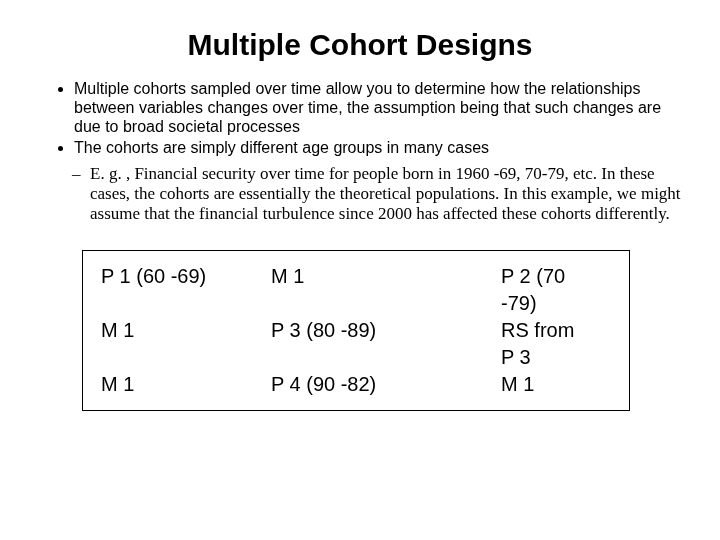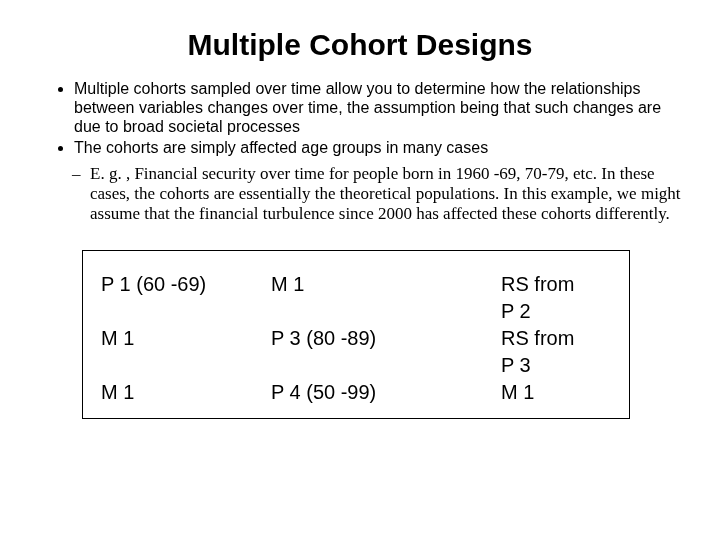--- a/index.html
+++ b/index.html
@@ -46,57 +46,57 @@
   }
   ul.level2 > li::before {
     content: "–";
     position: absolute;
     left: -18px;
   }
   .table-wrap {
     margin: 26px 0 0 44px;
     width: 548px;
     border: 1px solid #000;
-    padding: 20px 18px 12px 18px;
+    padding: 12px 18px 12px 18px;
     box-sizing: border-box;
   }
   .table-grid {
     display: grid;
     grid-template-columns: 160px 220px 80px;
     column-gap: 10px;
     font-size: 20px;
     line-height: 1.35;
   }
 </style>
 </head>
 <body>
 
 <div class="slide">
 
   <h1 class="title">Multiple Cohort Designs</h1>
 
   <ul class="level1">
     <li>Multiple cohorts sampled over time allow you to determine how the relationships between variables changes over time, the assumption being that such changes are due to broad societal processes</li>
-    <li>The cohorts are simply affected age groups in many cases</li>
+    <li>The cohorts are simply different age groups in many cases</li>
   </ul>
 
   <ul class="level2">
     <li>E. g. , Financial security over time for people born in 1960 -69, 70-79, etc. In these cases, the cohorts are essentially the theoretical populations. In this example, we might assume that the financial turbulence since 2000 has affected these cohorts differently.</li>
   </ul>
 
   <div class="table-wrap">
     <div class="table-grid">
       <div>P 1 (60 -69)</div>
       <div>M 1</div>
 
-      <div>RS from P 2</div>
+      <div>P 2 (70 -79)</div>
       <div>M 1</div>
 
       <div>P 3 (80 -89)</div>
       <div>RS from P 3</div>
       <div>M 1</div>
 
-      <div>P 4 (50 -99)</div>
+      <div>P 4 (90 -82)</div>
       <div>M 1</div>
     </div>
   </div>
 
 </div>
 
 </body></html>

